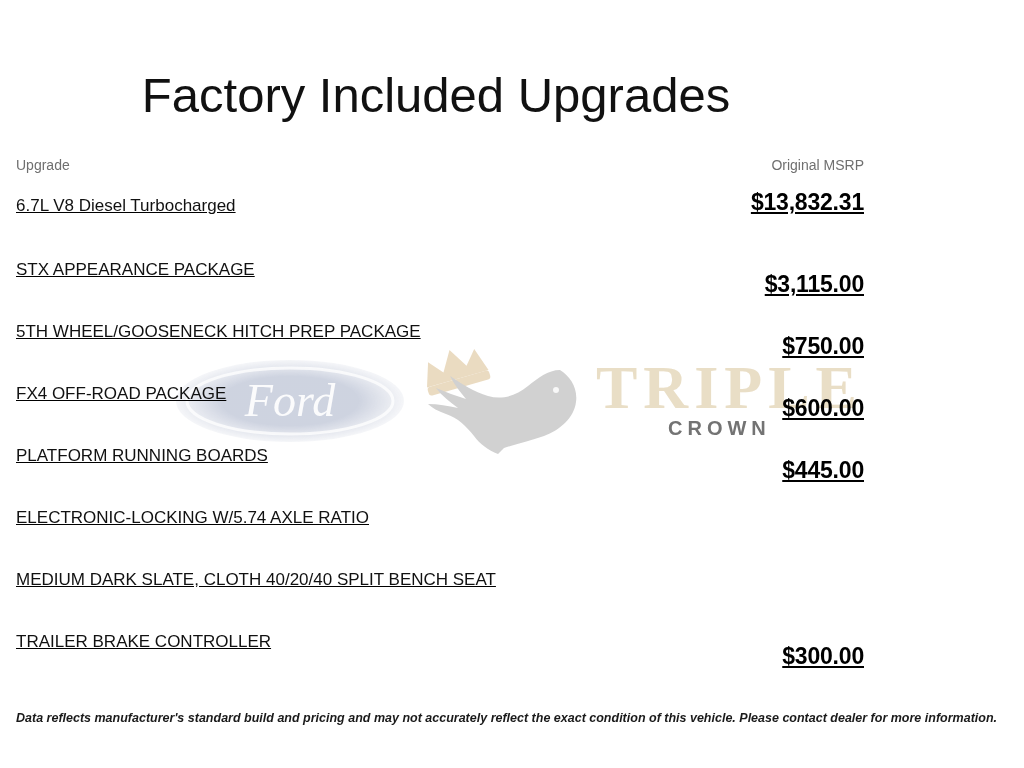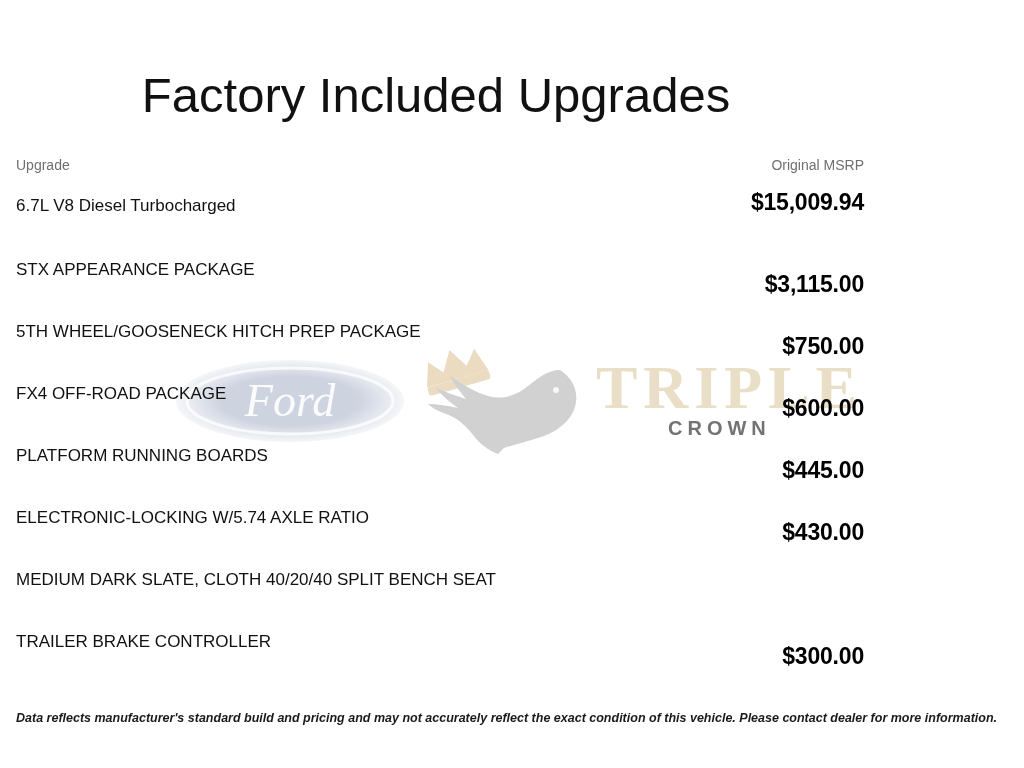--- a/index.html
+++ b/index.html
@@ -93,20 +93,21 @@
     z-index: 2;
   }
 
   
   .table {
     position: absolute;
     left: 0;
     top: 152px;
     width: 896px;
     z-index: 2;
+    text-decoration: underline;
   }
 
   .thead {
     position: relative;
     height: 34px;
   }
   .th-upgrade {
     position: absolute;
     left: 16px;
     top: 5px;
@@ -229,21 +230,21 @@
 
   <div class="table">
 
     <div class="thead">
       <div class="th-upgrade">Upgrade</div>
       <div class="th-msrp">Original MSRP</div>
     </div>
 
     <div class="row first">
       <div class="row-label">6.7L V8 Diesel Turbocharged</div>
-      <div class="row-price">$15,009.94</div>
+      <div class="row-price">$13,832.31</div>
     </div>
 
     <div class="row">
       <div class="row-label">STX APPEARANCE PACKAGE</div>
       <div class="row-price">$3,115.00</div>
     </div>
 
     <div class="row">
       <div class="row-label">5TH WHEEL/GOOSENECK HITCH PREP PACKAGE</div>
       <div class="row-price">$750.00</div>
@@ -254,21 +255,20 @@
       <div class="row-price">$600.00</div>
     </div>
 
     <div class="row">
       <div class="row-label">PLATFORM RUNNING BOARDS</div>
       <div class="row-price">$445.00</div>
     </div>
 
     <div class="row">
       <div class="row-label">ELECTRONIC-LOCKING W/5.74 AXLE RATIO</div>
-      <div class="row-price">$430.00</div>
     </div>
 
     <div class="row">
       <div class="row-label">MEDIUM DARK SLATE, CLOTH 40/20/40 SPLIT BENCH SEAT</div>
     </div>
 
     <div class="row">
       <div class="row-label">TRAILER BRAKE CONTROLLER</div>
       <div class="row-price">$300.00</div>
     </div>

